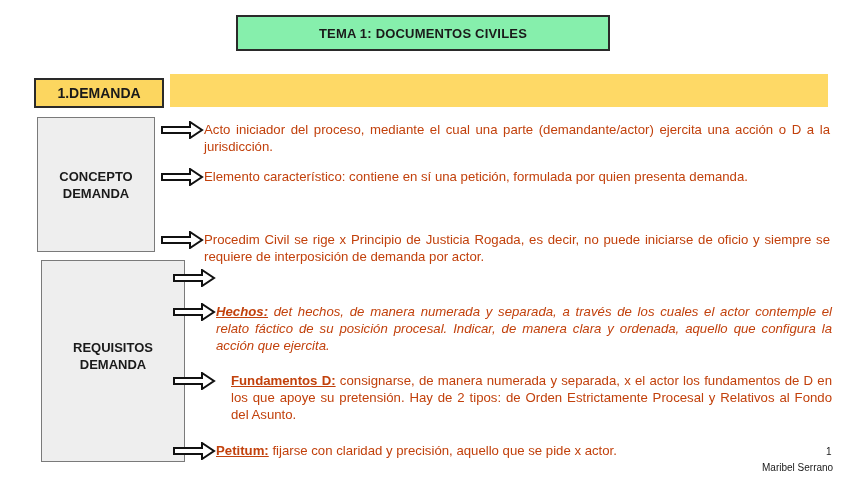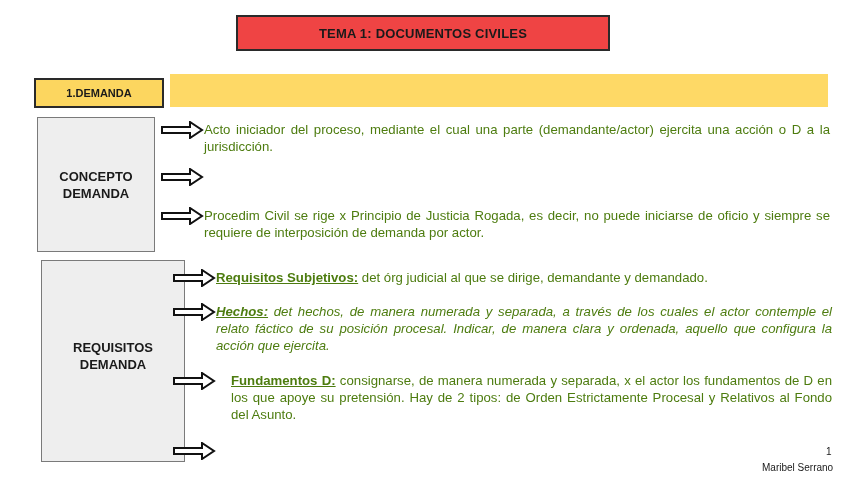--- a/index.html
+++ b/index.html
@@ -2,48 +2,48 @@
 <html><head>
 <meta charset="utf-8">
 <style>
   html, body { margin: 0; padding: 0; }
   body {
     width: 848px; height: 477px; background: #ffffff; position: relative; overflow: hidden;
     font-family: "Liberation Sans", sans-serif; color: #1a1a1a;
   }
   .title-box {
     position: absolute; left: 236px; top: 15px; width: 374px; height: 36px;
-    background: #ef4444; border: 2px solid #2a2a2a; box-sizing: border-box;
+    background: #86efac; border: 2px solid #2a2a2a; box-sizing: border-box;
     display: flex; align-items: center; justify-content: center;
     font-weight: bold; font-size: 13px; letter-spacing: 0.2px;
   }
   .section-label {
     position: absolute; left: 34px; top: 78px; width: 130px; height: 30px;
     background: #fcd65f; border: 2px solid #2a2a2a; box-sizing: border-box;
     display: flex; align-items: center; justify-content: center;
-    font-weight: bold; font-size: 11px;
+    font-weight: bold; font-size: 14px;
   }
   .section-bar {
     position: absolute; left: 170px; top: 74px; width: 658px; height: 33px;
     background: #fed966;
   }
   .side-box {
     position: absolute; background: #eeeeee; border: 1px solid #7a7a7a; box-sizing: border-box;
     display: flex; align-items: center; justify-content: center; text-align: center;
     font-weight: bold; font-size: 13px; line-height: 17px;
   }
   .concept-box { left: 37px; top: 117px; width: 118px; height: 135px; }
   .req-box { left: 41px; top: 260px; width: 144px; height: 202px; padding-bottom: 10px; }
   .item {
     position: absolute; display: flex; align-items: flex-start;
   }
   .arrow { width: 44px; height: 18px; flex: 0 0 auto; margin-top: 0px; }
   .arrow svg { display: block; }
   .text {
-    font-size: 13.2px; line-height: 17px; color: #4d7c0f; text-align: justify;
+    font-size: 13.2px; line-height: 17px; color: #c2410c; text-align: justify;
   }
   .kw { font-weight: bold; text-decoration: underline; }
   .page-num { position: absolute; left: 826px; top: 446px; font-size: 10px; color: #1a1a1a; }
   .author { position: absolute; left: 762px; top: 462px; font-size: 10px; color: #1a1a1a; }
 </style>
 </head>
 <body>
 
 <div class="title-box">TEMA 1: DOCUMENTOS CIVILES</div>
 
@@ -65,46 +65,44 @@
   </span>
   <span class="text">Acto iniciador del proceso, mediante el cual una parte (demandante/actor) ejercita una acción o D a la jurisdicción.</span>
 </div>
 
 <div class="item" style="left:160px; top:168px; width:670px;">
   <span class="arrow">
     <svg width="44" height="18" viewBox="0 0 44 18">
         <path d="M2 6 H30 V1 L42 9 L30 17 V12 H2 Z" fill="#fff" stroke="#111" stroke-width="2"></path>
       </svg>
   </span>
+  <span class="text">Elemento característico: contiene en sí una petición, formulada por quien presenta demanda.</span>
 </div>
 
-<div class="item" style="left:160px; top:207px; width:670px;">
+<div class="item" style="left:160px; top:231px; width:670px;">
   <span class="arrow">
     <svg width="44" height="18" viewBox="0 0 44 18">
         <path d="M2 6 H30 V1 L42 9 L30 17 V12 H2 Z" fill="#fff" stroke="#111" stroke-width="2"></path>
       </svg>
   </span>
   <span class="text">Procedim Civil se rige x Principio de Justicia Rogada, es decir, no puede iniciarse de oficio y siempre se requiere de interposición de demanda por actor.</span>
 </div>
 
 <div class="side-box req-box">
   <div>
     <div>REQUISITOS</div>
     <div>DEMANDA</div>
   </div>
 </div>
 
 <div class="item" style="left:172px; top:269px; width:660px;">
   <span class="arrow">
     <svg width="44" height="18" viewBox="0 0 44 18">
         <path d="M2 6 H30 V1 L42 9 L30 17 V12 H2 Z" fill="#fff" stroke="#111" stroke-width="2"></path>
       </svg>
-  </span>
-  <span class="text">
-    <span class="kw">Requisitos Subjetivos:</span><span> det órg judicial al que se dirige, demandante y demandado.</span>
   </span>
 </div>
 
 <div class="item" style="left:172px; top:303px; width:660px;font-style:italic;">
   <span class="arrow">
     <svg width="44" height="18" viewBox="0 0 44 18">
         <path d="M2 6 H30 V1 L42 9 L30 17 V12 H2 Z" fill="#fff" stroke="#111" stroke-width="2"></path>
       </svg>
   </span>
   <span class="text">
@@ -122,16 +120,19 @@
     <span class="kw">Fundamentos D:</span><span> consignarse, de manera numerada y separada, x el actor los fundamentos de D en los que apoye su pretensión. Hay de 2 tipos: de Orden Estrictamente Procesal y Relativos al Fondo del Asunto.</span>
   </span>
 </div>
 
 <div class="item" style="left:172px; top:442px; width:620px;">
   <span class="arrow">
     <svg width="44" height="18" viewBox="0 0 44 18">
         <path d="M2 6 H30 V1 L42 9 L30 17 V12 H2 Z" fill="#fff" stroke="#111" stroke-width="2"></path>
       </svg>
   </span>
+  <span class="text">
+    <span class="kw">Petitum:</span><span> fijarse con claridad y precisión, aquello que se pide x actor.</span>
+  </span>
 </div>
 
 <div class="page-num">1</div>
 <div class="author">Maribel Serrano</div>
 
 </body></html>

